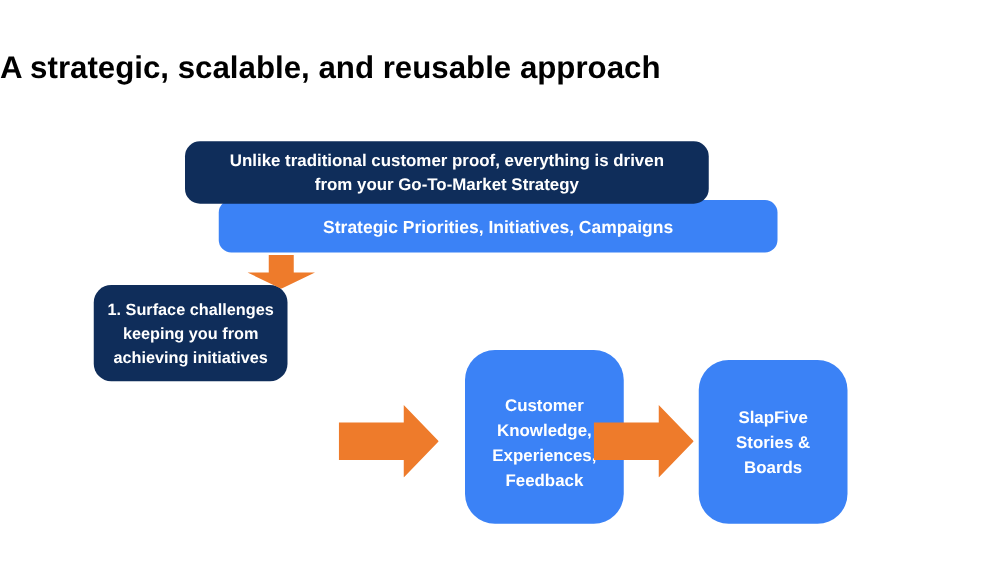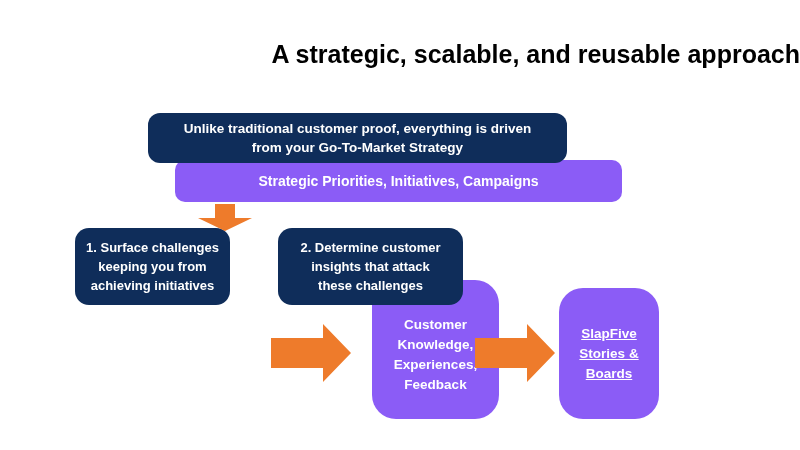--- a/index.html
+++ b/index.html
@@ -1,41 +1,41 @@
 <!DOCTYPE html>
 <html><head>
 <meta charset="utf-8">
 <style>
   html,body{margin:0;padding:0;background:#ffffff;}
   .slide{
     position:relative;width:800px;height:450px;background:#ffffff;overflow:hidden;
     font-family:"Liberation Sans",sans-serif;font-weight:bold;
   }
   .title{
-    position:absolute;left:0;top:40px;width:800px;text-align:right;
+    position:absolute;left:0;top:40px;width:800px;text-align:left;
     font-size:25px;line-height:28px;color:#000000;font-weight:bold;
   }
   .box{position:absolute;display:flex;align-items:center;justify-content:center;
        text-align:center;color:#ffffff;box-sizing:border-box;}
   .pre{white-space:pre-line;}
   .navy{background:#0F2D5A;}
-  .blue{background:#8b5cf6;}
+  .blue{background:#3b82f6;}
   .driver-box{left:148px;top:113px;width:419px;height:50px;border-radius:12px;
               z-index:3;font-size:13.5px;line-height:19px;padding:0 4px;}
   .strategy-bar{left:175px;top:160px;width:447px;height:42px;border-radius:10px;
                 z-index:1;font-size:14px;}
   .step{top:228px;height:77px;border-radius:14px;z-index:3;
         font-size:13px;line-height:19px;padding:0 2px;}
   .step1{left:75px;width:155px;}
   .step2{left:278px;width:185px;}
   .step3{left:487px;width:184px;}
   .output{border-radius:24px;z-index:2;font-size:13.5px;line-height:20px;}
   .outA{left:145px;top:280px;width:129px;height:139px;padding-top:10px;}
   .outB{left:348px;top:280px;width:127px;height:139px;padding-top:10px;margin-left:24px;}
-  .outC{left:559px;top:288px;width:100px;height:131px;text-decoration:underline;}
+  .outC{left:559px;top:288px;width:119px;height:131px;}
   .arrow{position:absolute;z-index:4;}
   .arrow svg{display:block;}
   .arrow-fill{fill:#EE7B2B;}
   .down-arrow{left:198px;top:204px;width:54px;height:27px;}
   .right-arrow-1{left:271px;top:324px;width:80px;height:58px;}
   .right-arrow-2{left:475px;top:324px;width:80px;height:58px;}
 </style>
 </head>
 <body>
 
@@ -52,23 +52,20 @@
 
   <div class="arrow down-arrow">
     <svg width="54" height="27" viewBox="0 0 54 27" aria-hidden="true">
       <polygon class="arrow-fill" points="17,0 37,0 37,14 54,14 27,27 0,14 17,14"></polygon>
     </svg>
   </div>
 
   <div class="box navy step step1 pre">1. Surface challenges
 keeping you from
 achieving initiatives</div>
-  <div class="box navy step step2 pre">2. Determine customer
-insights that attack
-these challenges</div>
 
   <div class="box blue output outB pre">Customer
 Knowledge,
 Experiences,
 Feedback</div>
   <div class="box blue output outC pre">SlapFive
 Stories &amp;
 Boards</div>
 
   <div class="arrow right-arrow-1">

